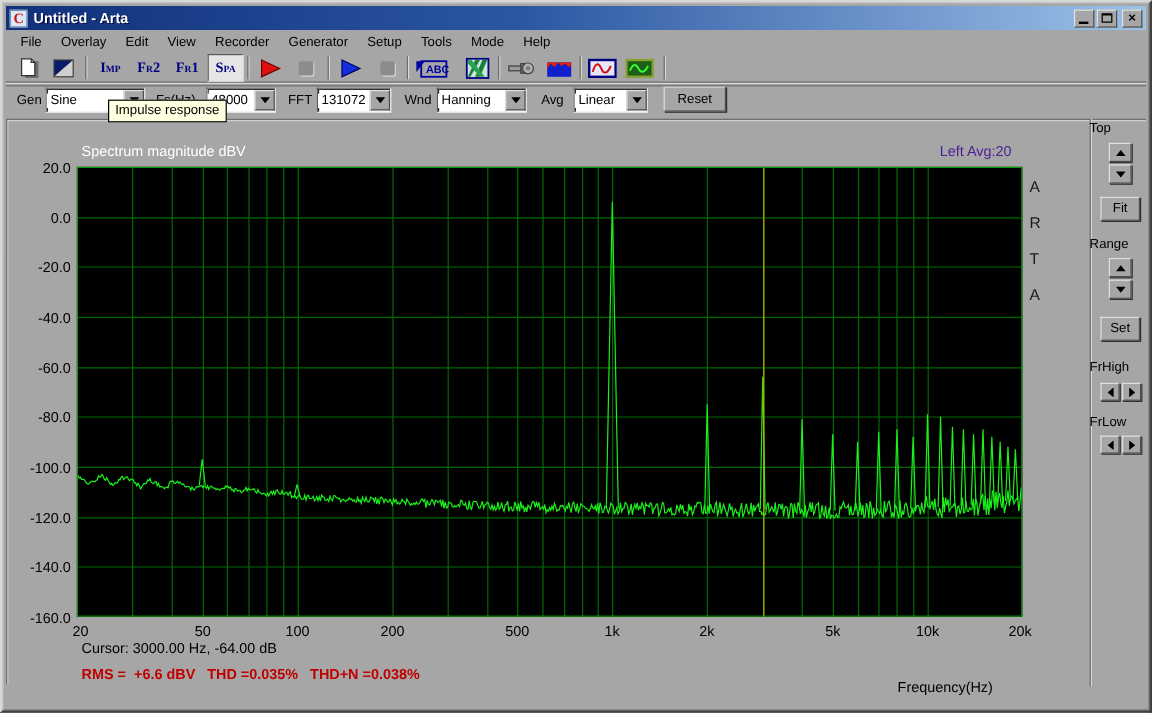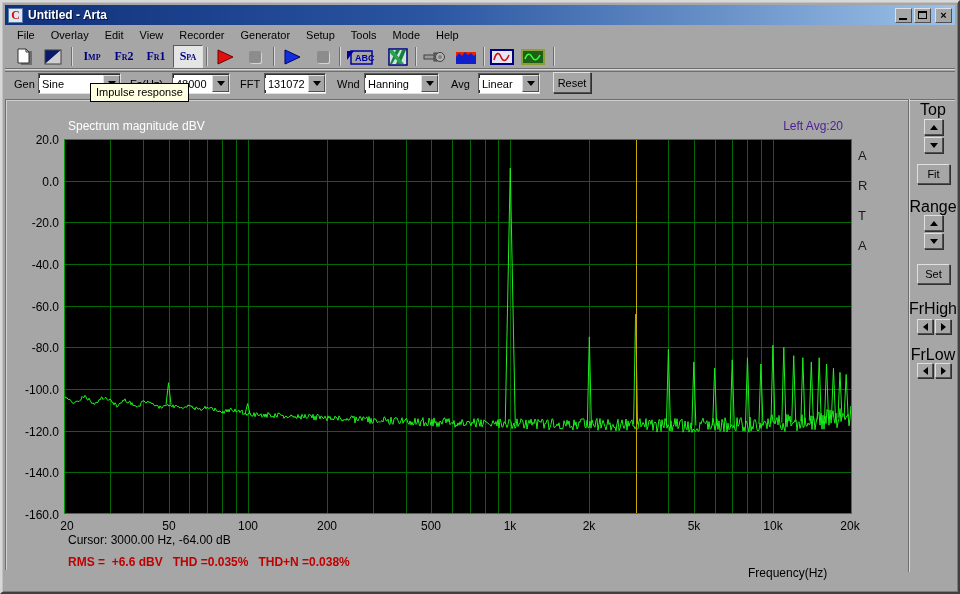--- a/index.html
+++ b/index.html
@@ -68,21 +68,21 @@
   .avg-text{position:absolute;right:115px;top:117px;color:#4c1d95;font-size:12px;}
   .ylab{position:absolute;left:0;width:57px;text-align:right;font-size:12px;}
   .xlab{position:absolute;top:517px;font-size:12px;transform:translateX(-50%);}
   .freq-label{position:absolute;left:746px;top:536px;font-size:12px;margin-top:28px;}
   .cursor-readout{position:absolute;left:66px;top:531px;font-size:12px;}
   .rms-readout{position:absolute;left:66px;top:553px;font-size:12px;color:#c00000;white-space:pre;font-weight:bold;}
   .corner-letter{position:absolute;left:856px;font-size:13px;color:#1a1a1a;}
   
   .vdivider{position:absolute;left:906px;top:97px;height:473px;width:2px;
     border-left:1px solid #6e6e6e;border-right:1px solid #d8d8d8;}
-  .side-label{position:absolute;left:906px;width:50px;text-align:center;font-size:16px;}
+  .side-label{position:absolute;left:906px;width:50px;text-align:left;font-size:11px;}
   .spin-btn{position:absolute;left:922px;width:19px;height:16px;}
   .lr-btn{position:absolute;width:16px;height:15px;}
   .side-push{position:absolute;left:915px;width:33px;height:20px;}
   
   .statusbar{position:absolute;left:3px;right:3px;bottom:3px;height:19px;
     border-top:1px solid #d8d8d8;}
   .sfield{position:absolute;top:2px;height:16px;padding:1px 4px;font-size:11px;
     border:1px solid;border-color:#6e6e6e #d8d8d8 #d8d8d8 #6e6e6e;overflow:hidden;white-space:nowrap;}
   .grip{position:absolute;right:0;bottom:0;width:13px;height:13px;
     background:repeating-linear-gradient(135deg,transparent 0 2px,#d8d8d8 2px 3px,#6e6e6e 3px 4px);}
@@ -252,21 +252,21 @@
         <span class="tri-down"></span>
       </span>
   </div>
   <span class="ctl-label" style="left:449px;">Avg</span>
   <div class="combo" style="left:476px;width:62px;">
     <span class="val">Linear</span>
     <span class="drop">
         <span class="tri-down"></span>
       </span>
   </div>
-  <div class="push-btn" style="position:absolute;left:551px;top:70px;width:38px;height:21px;align-items:center;">
+  <div class="push-btn" style="position:absolute;left:551px;top:70px;width:52px;height:21px;align-items:center;">
     <span>Reset</span>
   </div>
 
   <div class="tooltip">Impulse response</div>
 
   <div class="client">
       <div class="client-inner"></div>
     </div>
 
   <div class="plot-title">Spectrum magnitude dBV</div>

